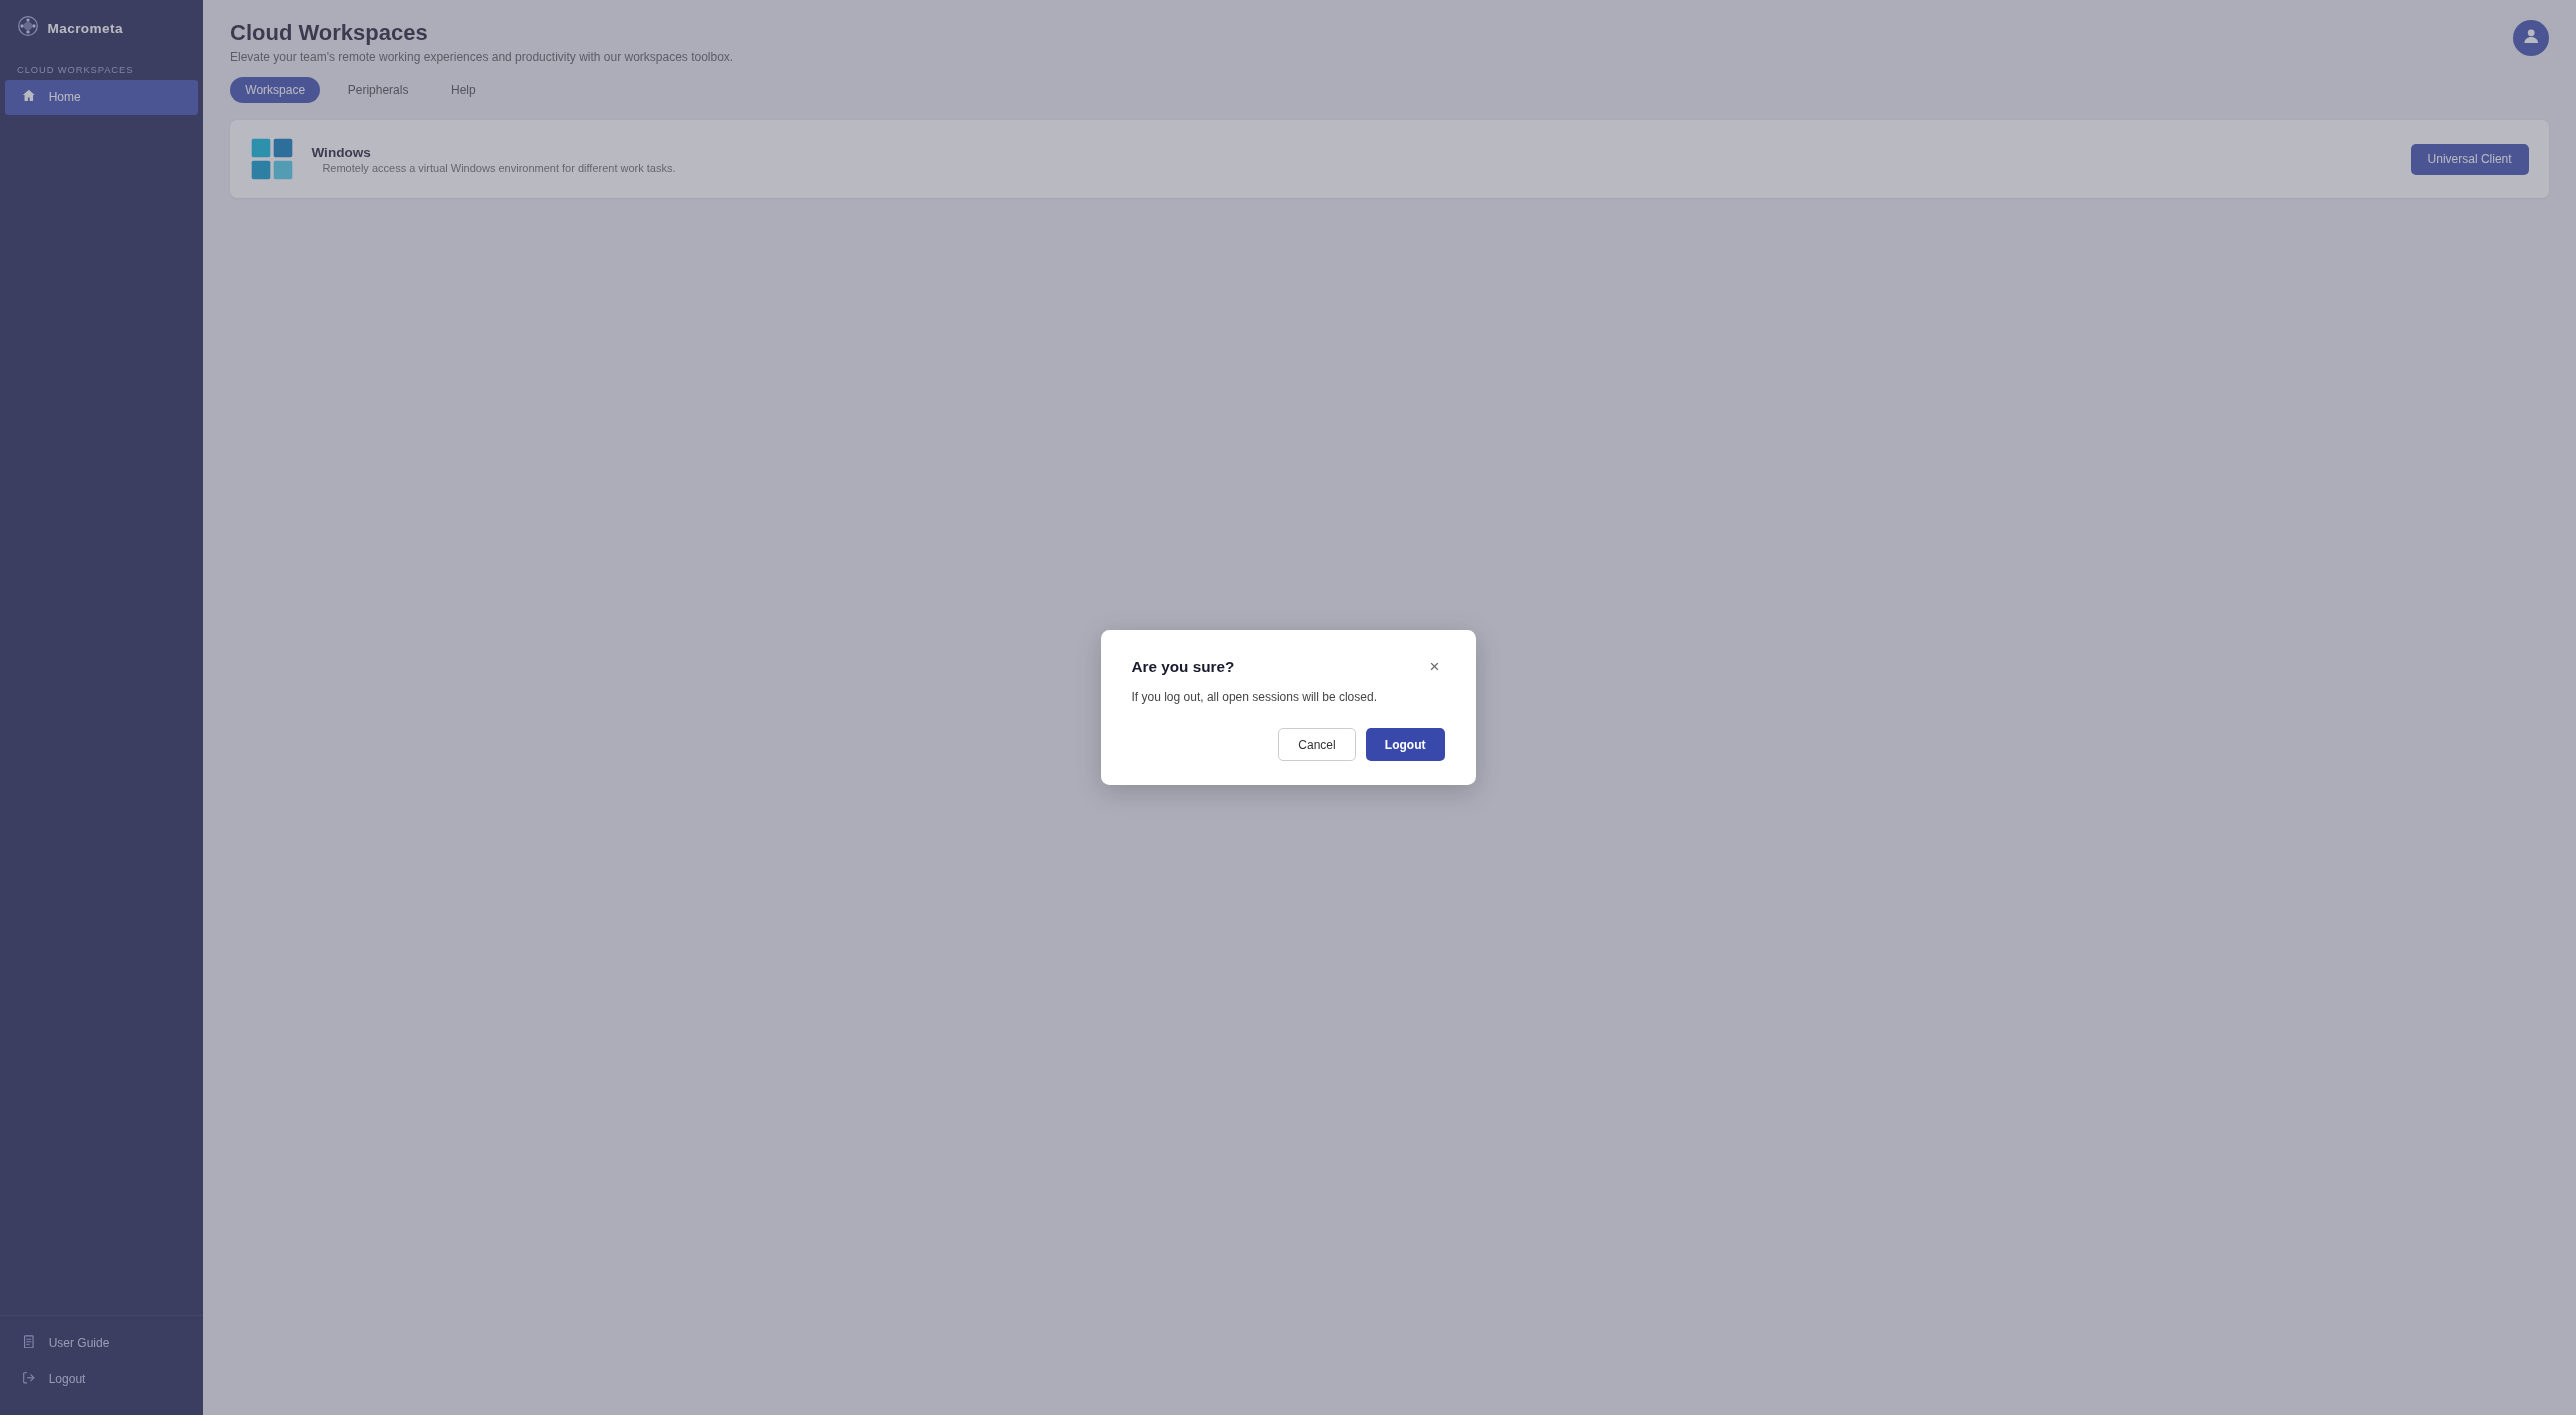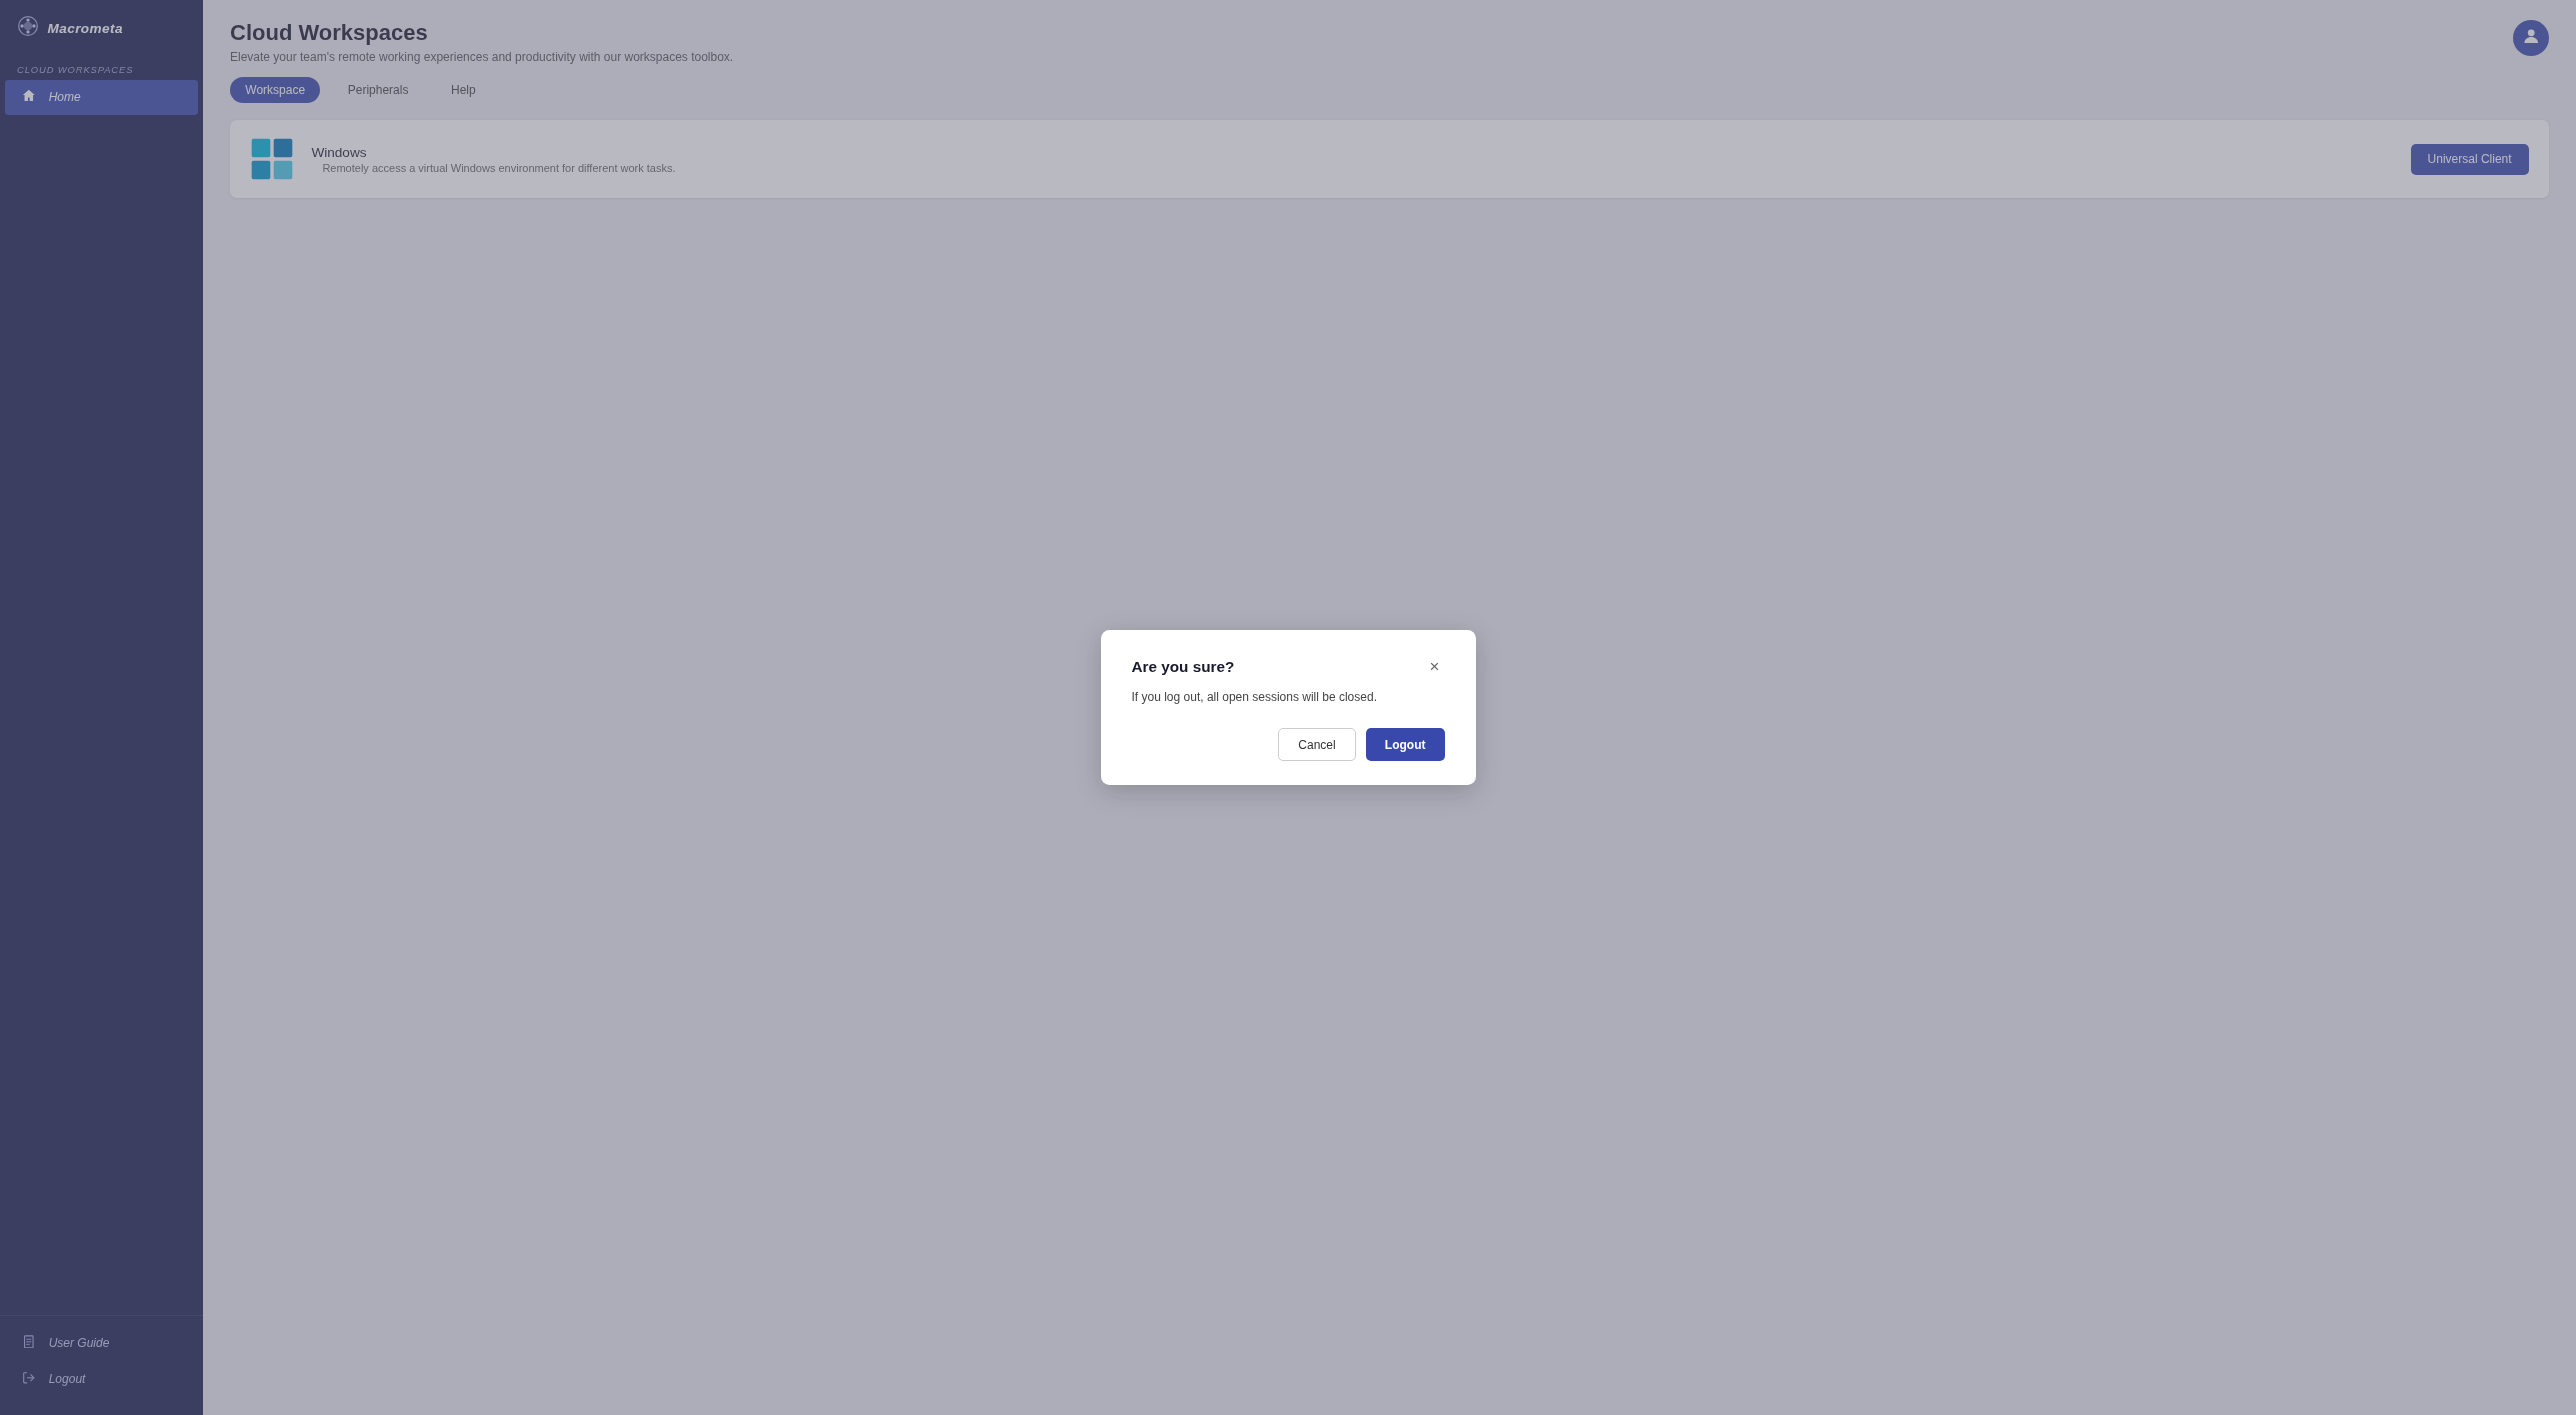--- a/index.html
+++ b/index.html
@@ -6,21 +6,20 @@
     body { font-family: -apple-system, BlinkMacSystemFont, 'Segoe UI', sans-serif; background: #f0f0f0; display: flex; height: 100vh; overflow: hidden; }
 
     
     .sidebar {
       width: 203px;
       min-width: 203px;
       background: #1a1f4e;
       display: flex;
       flex-direction: column;
       height: 100vh;
-      font-style: italic;
     }
     .sidebar-logo {
       padding: 15.3px 17px;
       display: flex;
       align-items: center;
       gap: 8.5px;
     }
     .sidebar-logo-icon {
       color: #fff;
       font-size: 19px;
@@ -149,21 +148,21 @@
     .windows-icon {
       width: 44px;
       height: 44px;
       flex-shrink: 0;
     }
     .workspace-card-info {
       flex: 1;
     }
     .workspace-card-title {
       font-size: 13.6px;
-      font-weight: 400;
+      font-weight: 700;
       color: #1a1a2e;
     }
     .workspace-card-desc {
       font-size: 11px;
       color: #666;
       margin-top: 2.6px;
       margin-left: 11px;
     }
     .universal-client-btn {
       background: #3949ab;

